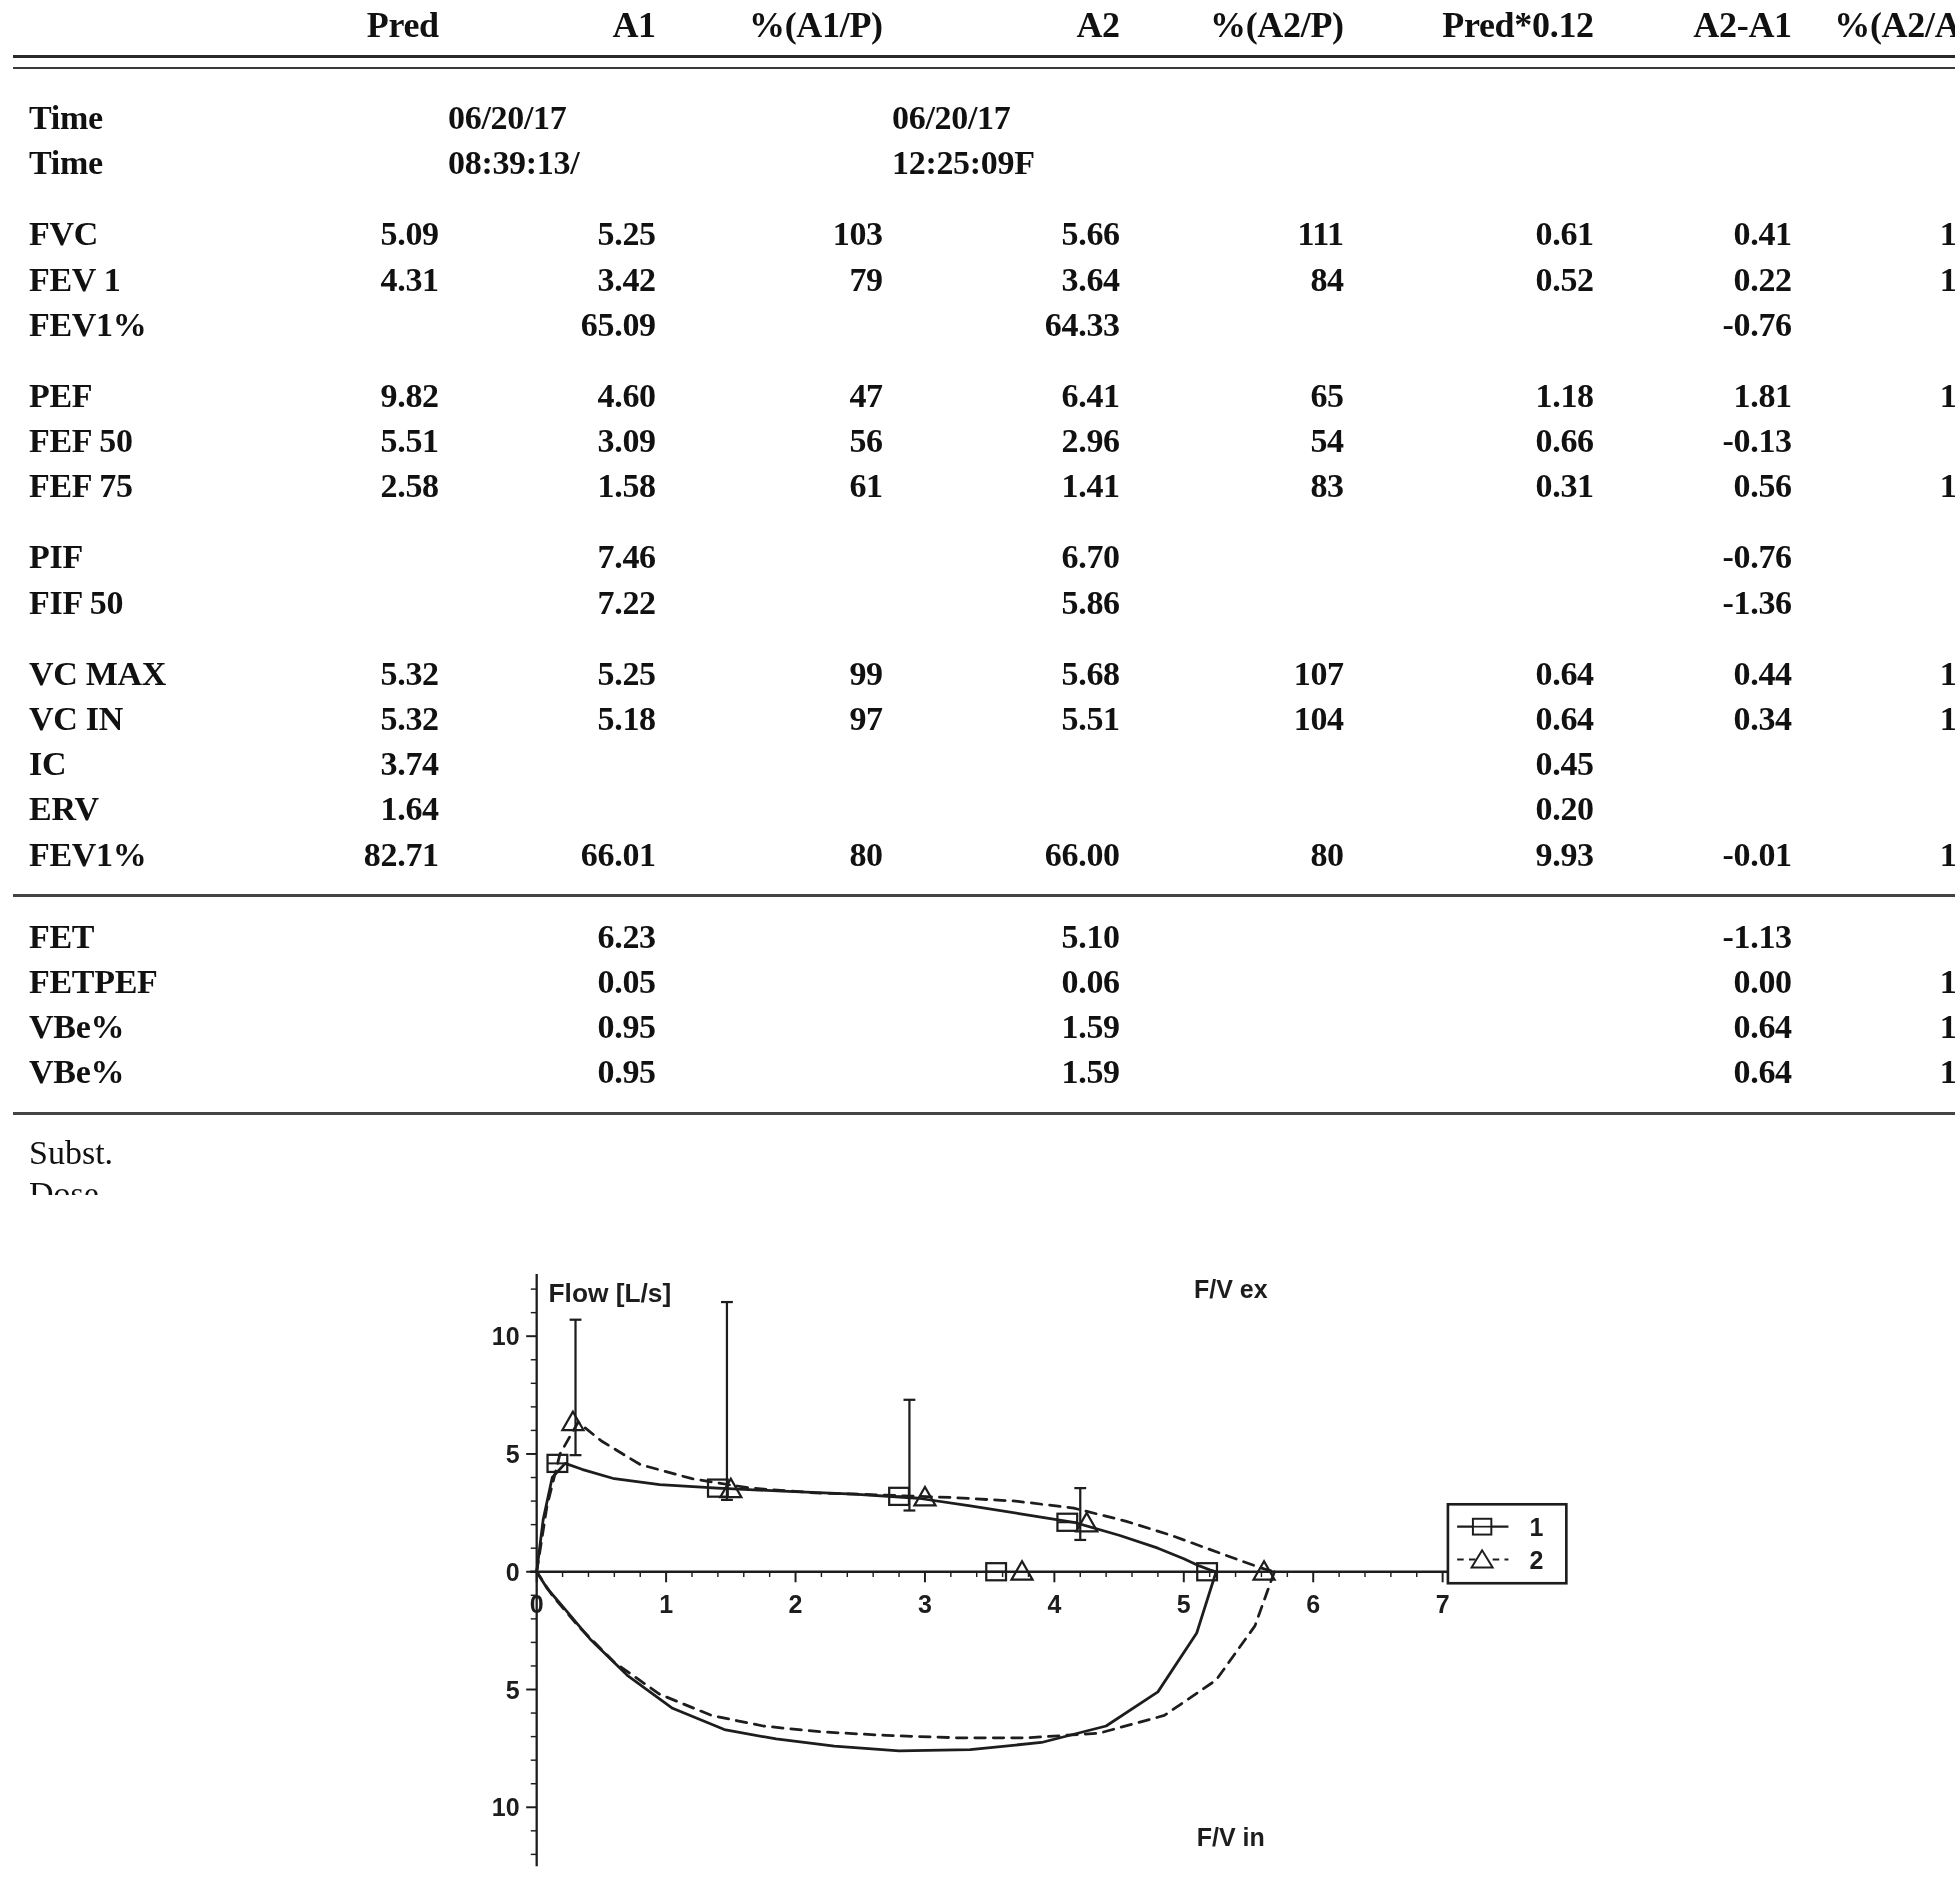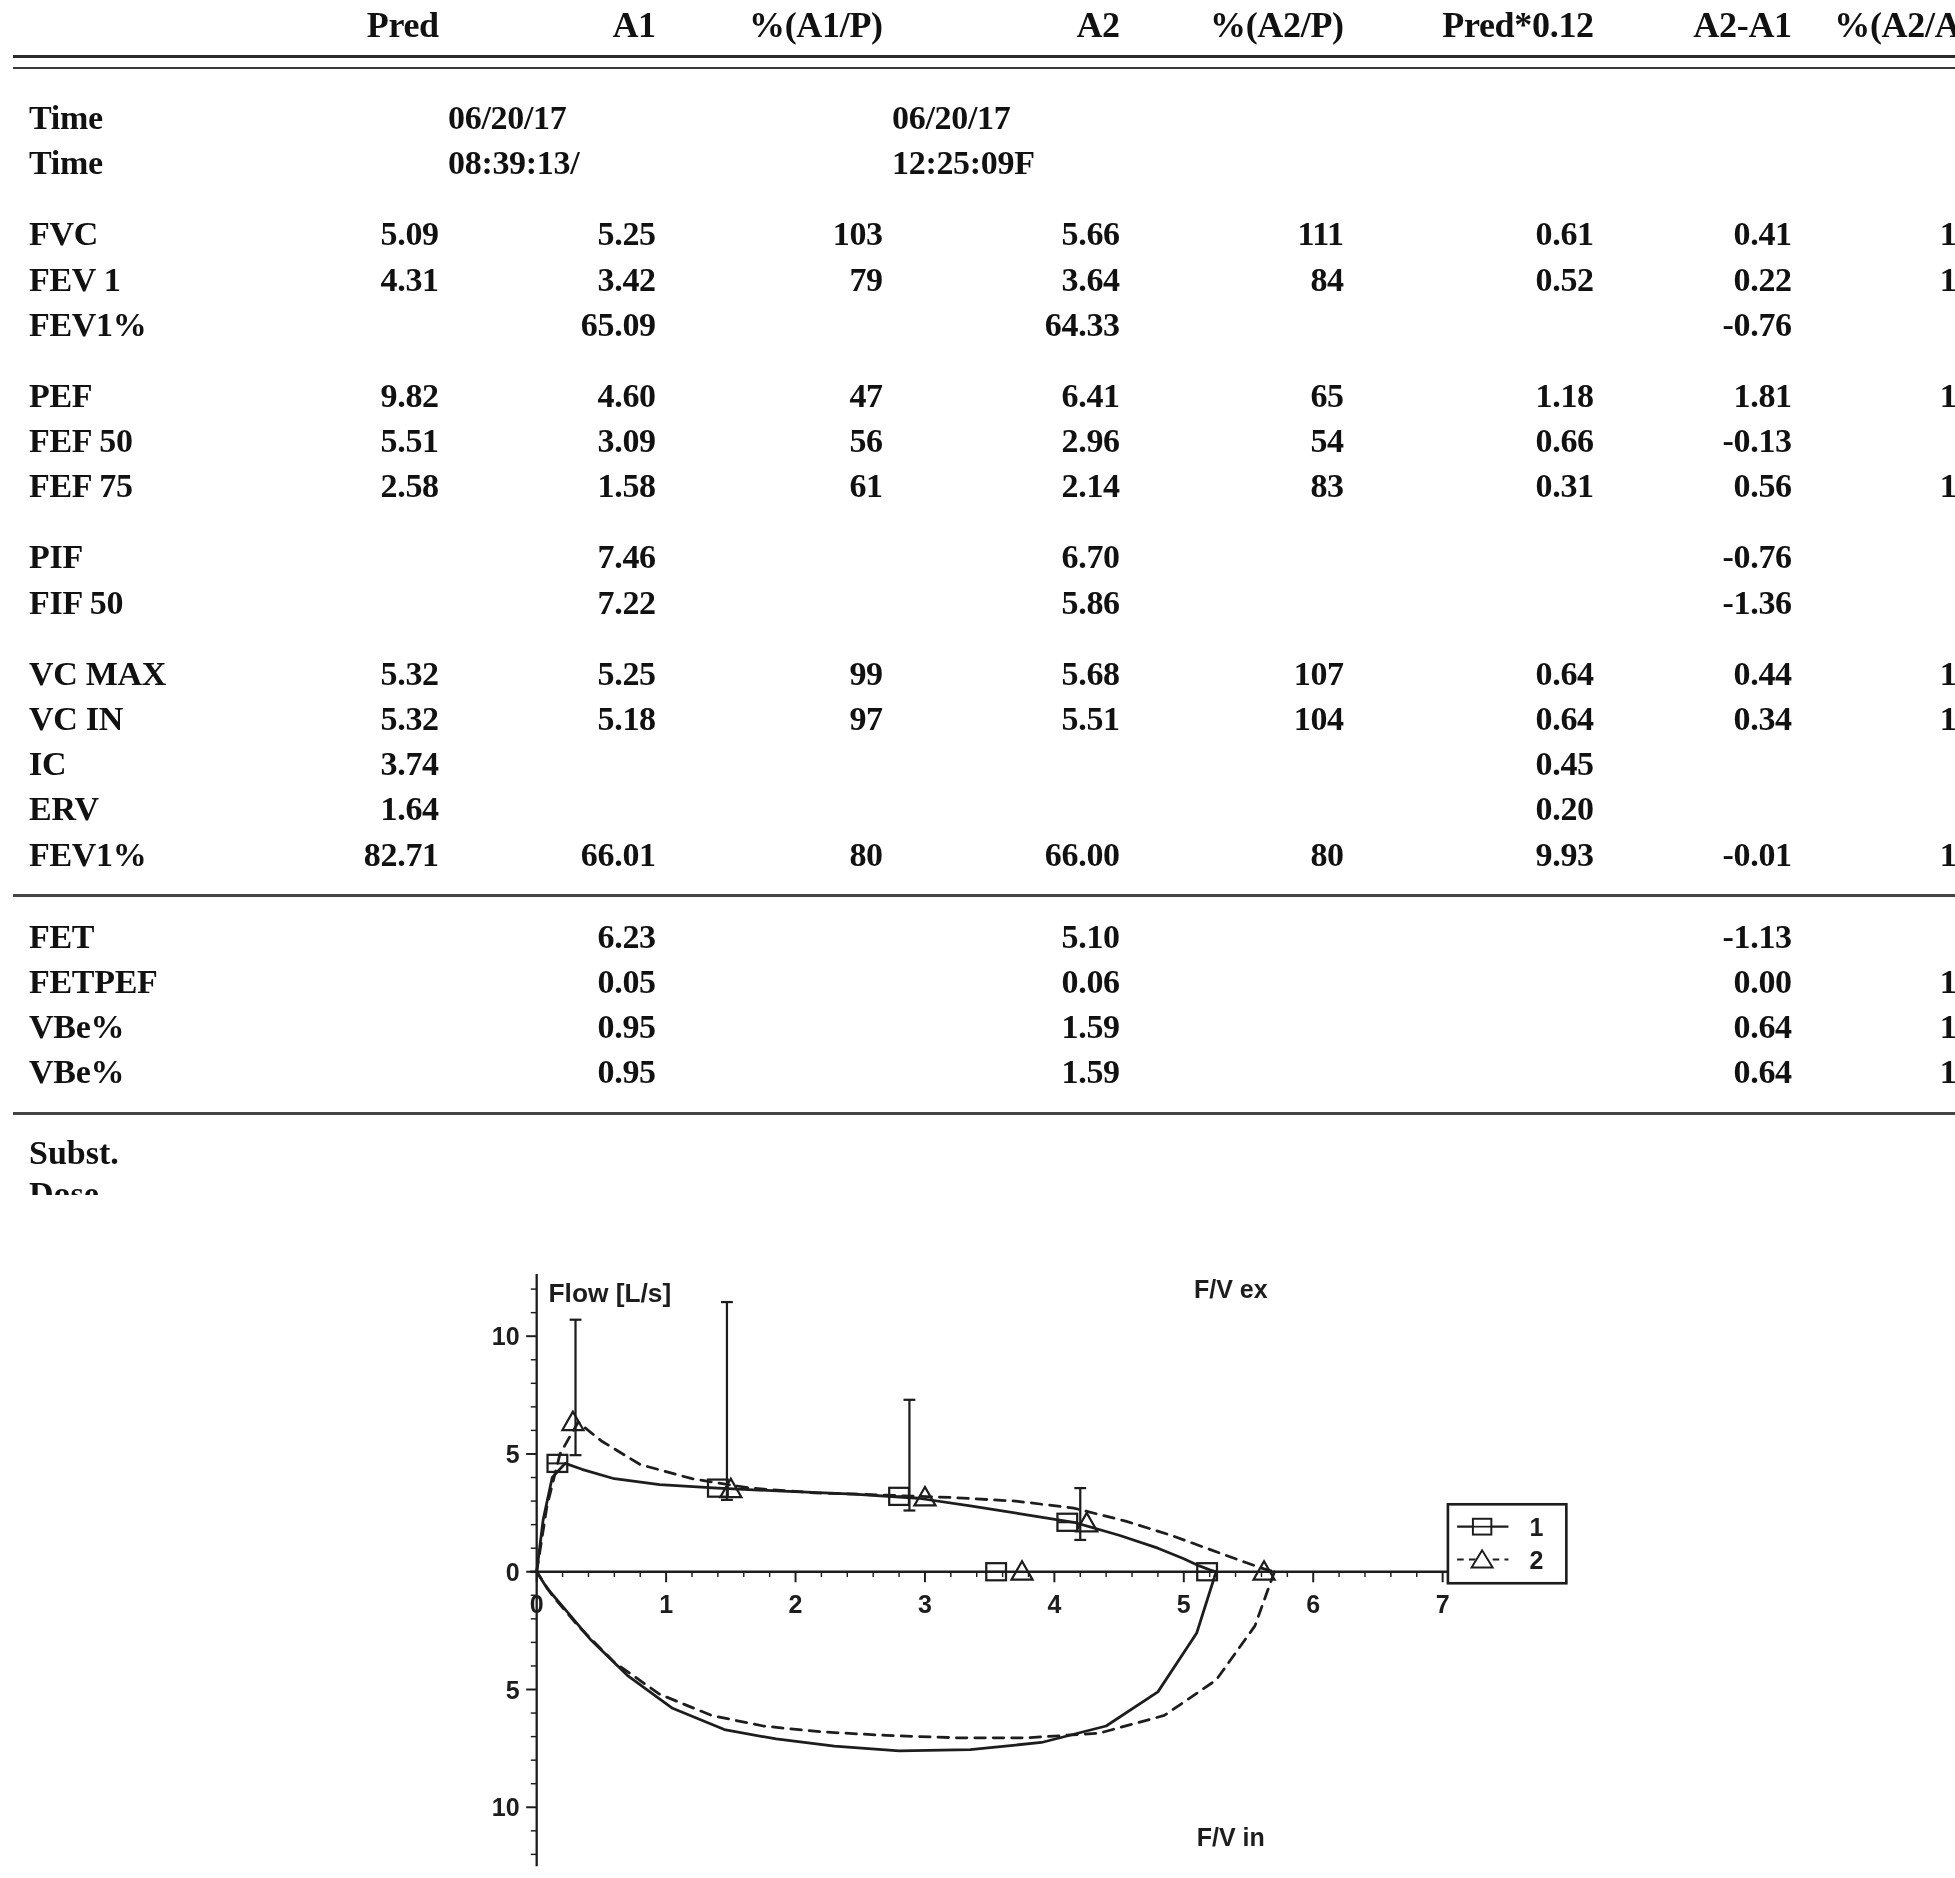--- a/index.html
+++ b/index.html
@@ -101,21 +101,21 @@
     height: 0;
     padding: 0;
     line-height: 0;
     border-top: 3.3px solid #444444;
   }
 
   .subst {
     margin-left: 29px;
     margin-top: 17px;
     font-size: 34px;
-    font-weight: bold;
+    font-weight: normal;
     line-height: 41px;
   }
   .dose-clip {
     height: 22.4px;
     overflow: hidden;
   }
 
   
   .chartwrap {
     position: absolute;
@@ -264,21 +264,21 @@
         <td>54</td>
         <td>0.66</td>
         <td>-0.13</td>
         <td>96</td>
       </tr>
       <tr>
         <td class="lbl">FEF 75</td>
         <td>2.58</td>
         <td>1.58</td>
         <td>61</td>
-        <td>2.14</td>
+        <td>1.41</td>
         <td>83</td>
         <td>0.31</td>
         <td>0.56</td>
         <td>135</td>
       </tr>
 
       <tr class="spacer">
           <td colspan="9"></td>
         </tr>
 

